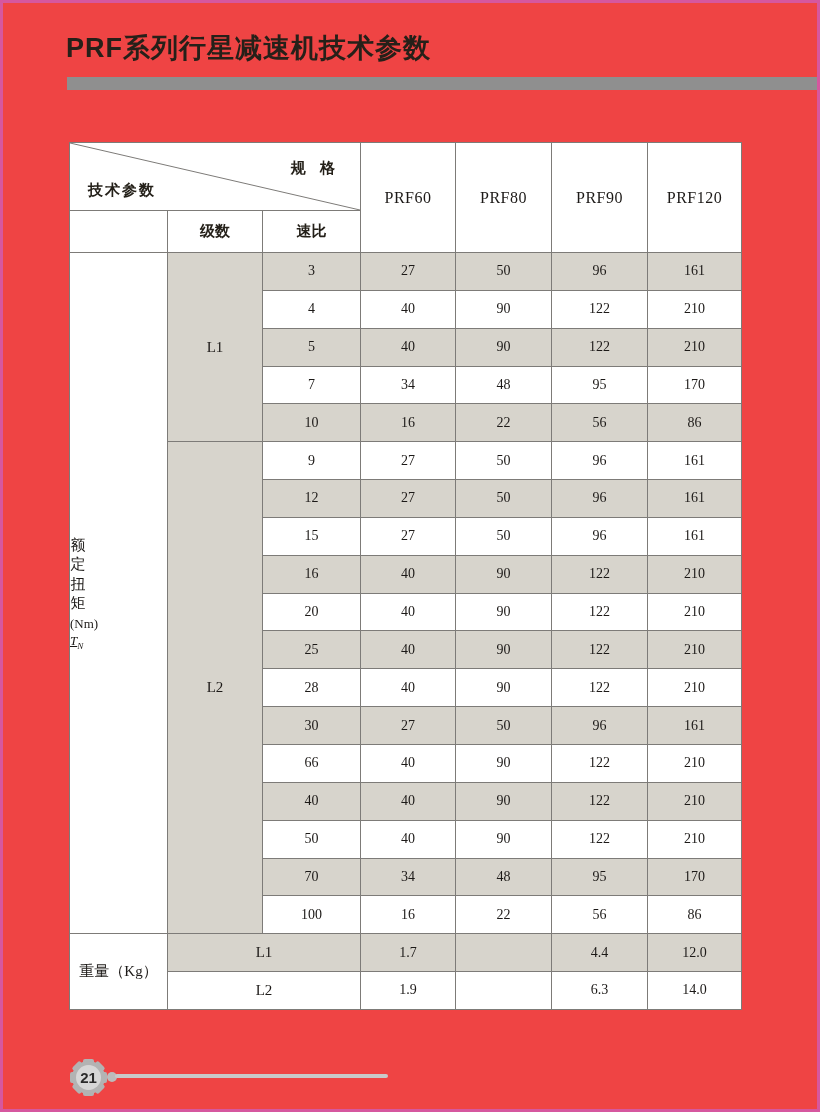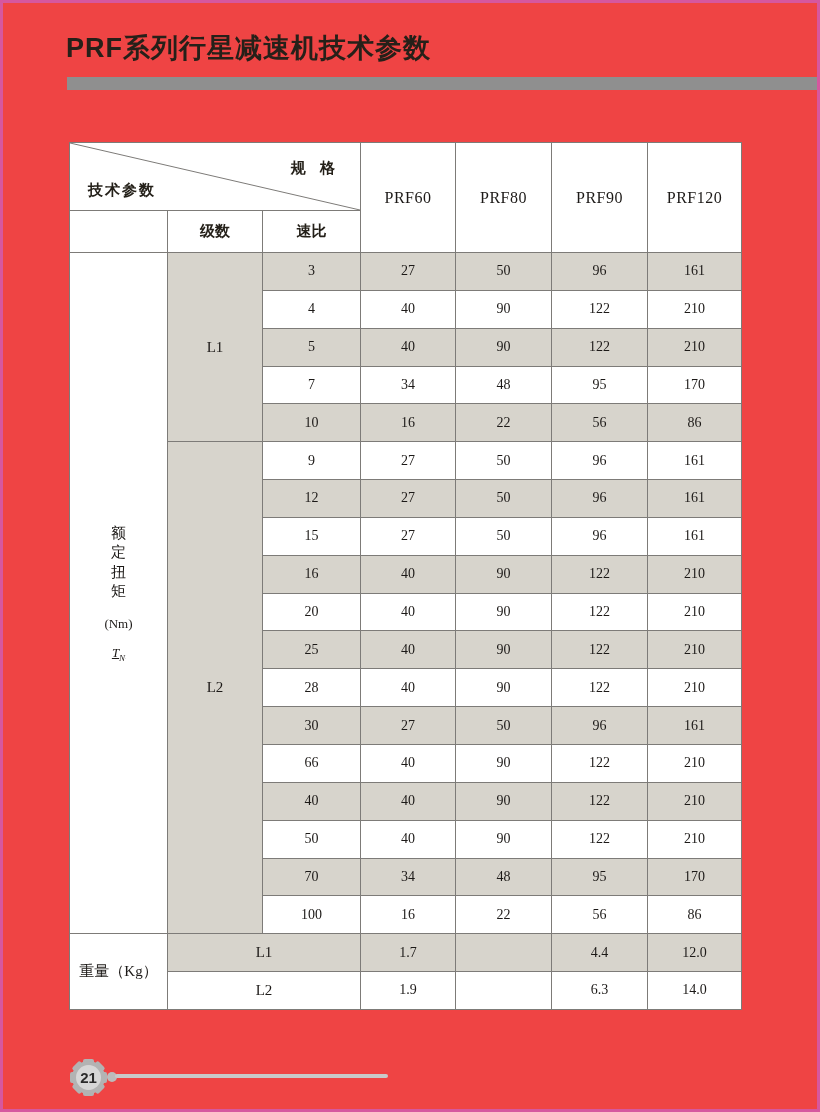--- a/index.html
+++ b/index.html
@@ -35,21 +35,21 @@
     font-family:"Liberation Sans","DejaVu Sans",sans-serif;
     font-weight:bold; font-size:15px; color:#242019;
   }
   td.model-cell { font-size:16px; letter-spacing:0.5px; }
   
   td.diag-cell { position:relative; }
   td.diag-cell svg { position:absolute; left:0; top:0; width:100%; height:100%; display:block; }
   .corner-tr { position:absolute; top:16px; right:20px; letter-spacing:5px; }
   .corner-bl { position:absolute; bottom:10px; left:18px; letter-spacing:2px; }
   
-  .vlabel { display:flex; flex-direction:column; align-items:center; gap:14px; }
+  .vlabel { display:flex; flex-direction:column; align-items:flex-start; gap:2px; }
   .vtext { display:inline-block; width:1.05em; word-break:break-all; font-size:15px; line-height:1.3; }
   .vunit { font-size:13px; }
   .tsym  { font-size:13px; font-style:italic; line-height:1;text-decoration:underline; }
   .tsym sub { font-size:9px; font-style:italic; }
   td.weight-cell { font-size:15px; }
   td.stage-cell, td.stage-mid { font-size:15px; }
   
   .gear { position:absolute; left:66px; top:1055px; width:39px; height:39px; }
   .gear .tooth {
     position:absolute; left:50%; top:50%; width:37px; height:11px;

